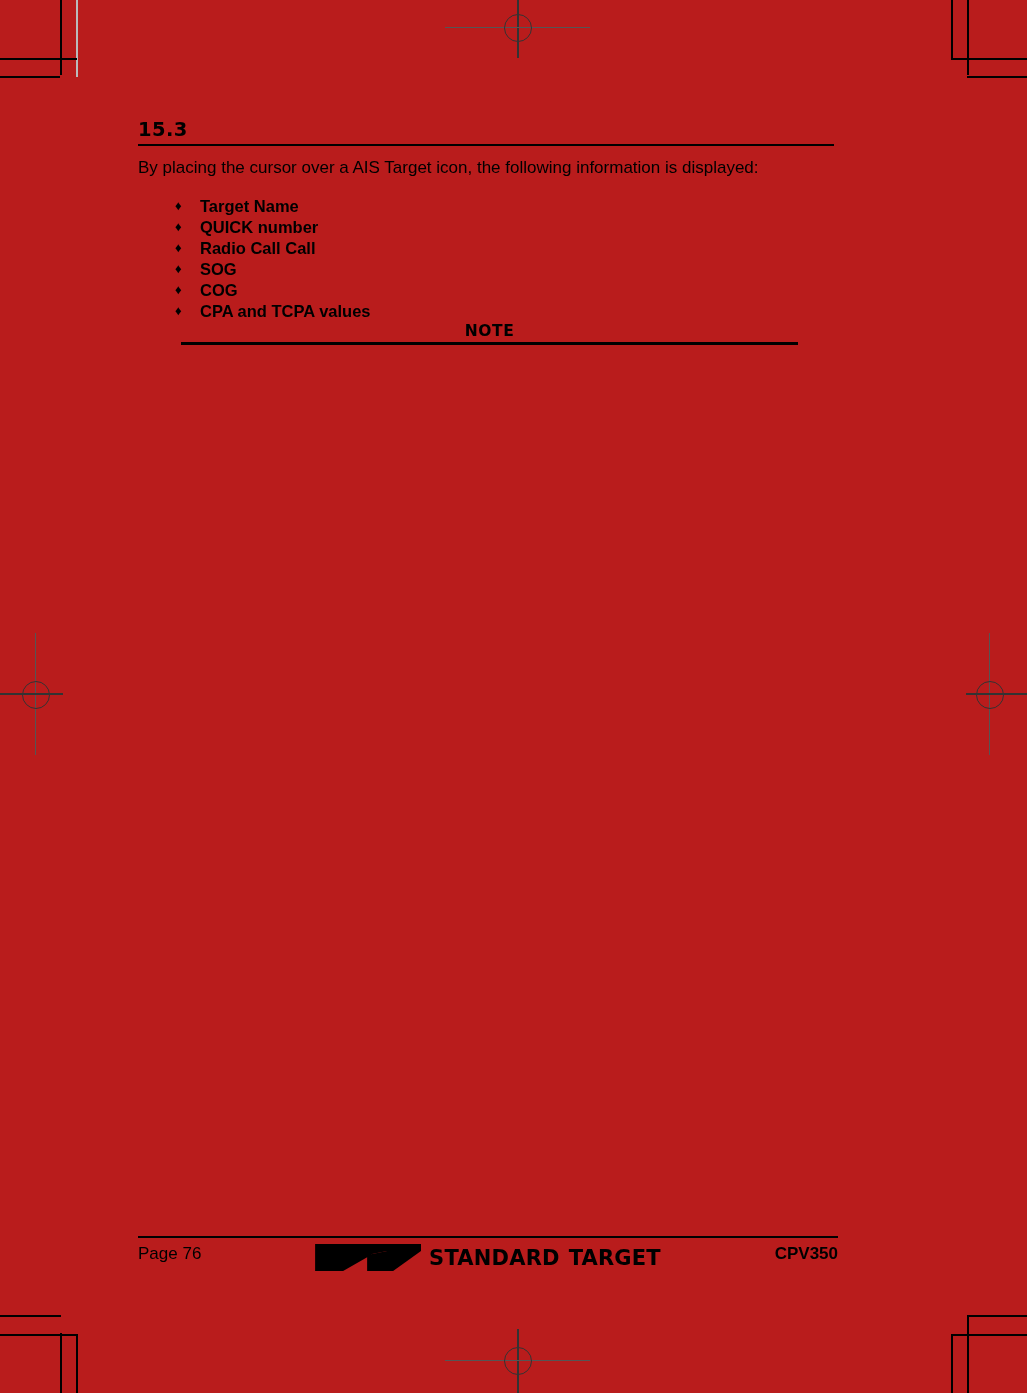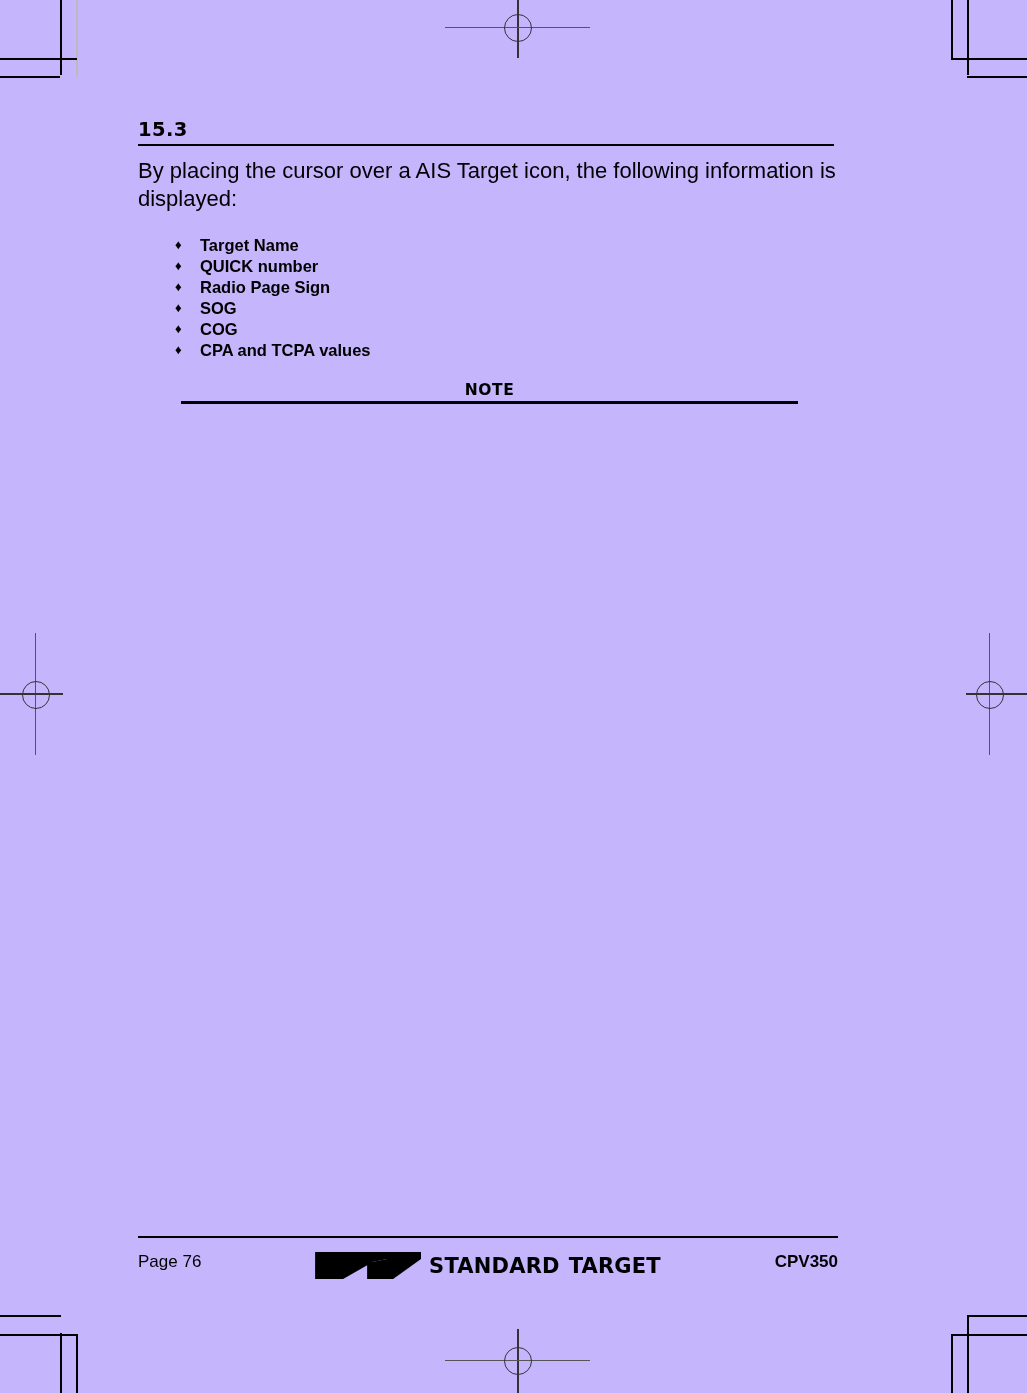--- a/index.html
+++ b/index.html
@@ -9,21 +9,21 @@
     background: #ffffff;
   }
   body {
     font-family: "Liberation Sans", sans-serif;
     color: #000000;
   }
   #page {
     position: relative;
     width: 1027px;
     height: 1393px;
-    background: #c4b5fd;
+    background: #b91c1c;
     overflow: hidden;
   }
 
   
   .crop-line {
     position: absolute;
     background: #000000;
   }
   .reg-mark {
     position: absolute;
@@ -68,21 +68,21 @@
     flex: 0 0 auto;
   }
   .heading-rule {
     width: 696px;
     height: 2px;
     background: #000000;
     margin-top: 3px;
   }
 
   .intro {
-    font-size: 22px;
+    font-size: 17px;
     line-height: 1.28;
     margin-top: 11px;
   }
 
   ul.bullets {
     list-style: none;
     margin: 3px 0 0 0;
     padding: 0;
   }
   ul.bullets li {
@@ -96,21 +96,21 @@
   ul.bullets li .bullet-glyph {
     position: absolute;
     left: 37px;
     top: 0;
     font-size: 13px;
     line-height: 1.52;
   }
 
   
   .note-block {
-    margin-top: 20px;
+    margin-top: 1px;
     margin-left: 43px;
     width: 617px;
   }
   .note-title {
     text-align: center;
     font-family: "DejaVu Sans", sans-serif;
     font-weight: bold;
     font-size: 15.5px;
     letter-spacing: 0.6px;
     padding-bottom: 2px;
@@ -134,21 +134,21 @@
     width: 700px;
   }
   .footer-rule {
     width: 100%;
     height: 2px;
     background: #000000;
   }
   .footer-row {
     position: relative;
     height: 42px;
-    margin-top: 12px;
+    margin-top: 4px;
   }
   .footer-page {
     position: absolute;
     left: 0;
     top: 2px;
     font-size: 17px;
   }
   .footer-model {
     position: absolute;
     right: 0;
@@ -242,21 +242,21 @@
       <li>
         <span class="bullet-glyph">♦</span>
         <span>Target Name</span>
       </li>
       <li>
         <span class="bullet-glyph">♦</span>
         <span>QUICK number</span>
       </li>
       <li>
         <span class="bullet-glyph">♦</span>
-        <span>Radio Page Sign</span>
+        <span>Radio Call Call</span>
       </li>
       <li>
         <span class="bullet-glyph">♦</span>
         <span>SOG</span>
       </li>
       <li>
         <span class="bullet-glyph">♦</span>
         <span>COG</span>
       </li>
       <li>

